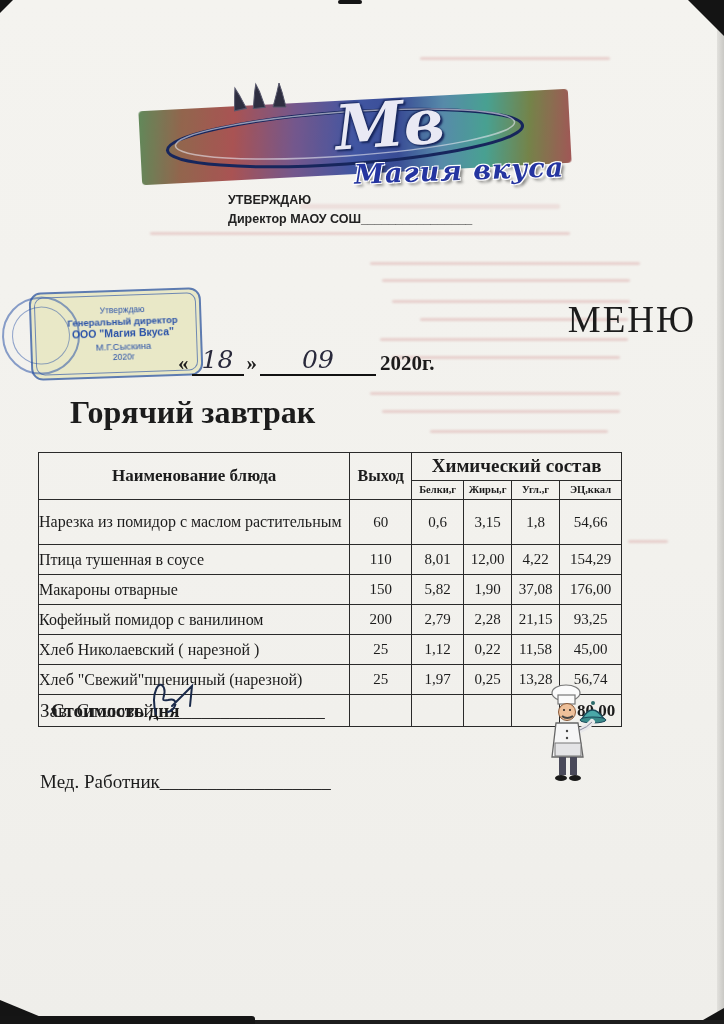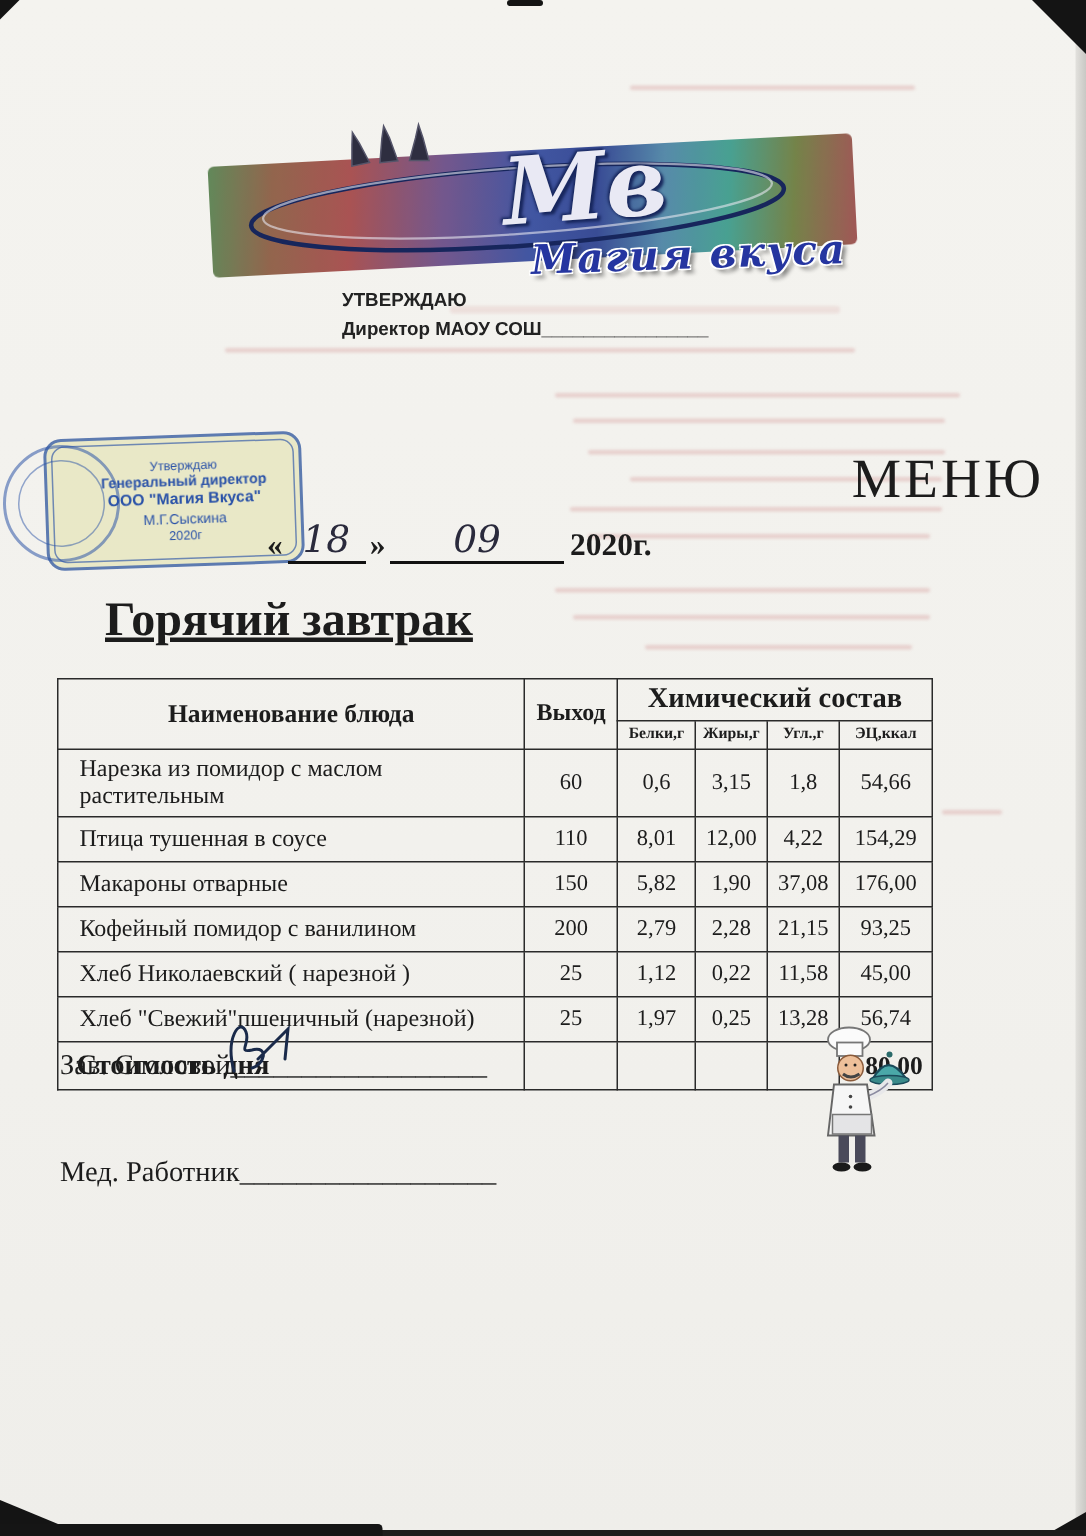--- a/index.html
+++ b/index.html
@@ -45,30 +45,30 @@
   .s1{font-size:8.5px;} .s2{font-size:9.5px;font-weight:bold;} .s3{font-size:10.5px;font-weight:bold;}
   .s4{font-size:9.5px;} .s5{font-size:8.5px;}
   
   .menu-title{position:absolute;left:0;right:28px;top:298px;text-align:right;font-size:37px;font-weight:normal;letter-spacing:2px;}
   .dateline{position:absolute;left:175px;top:345px;display:flex;align-items:flex-end;font-size:21px;font-weight:bold;}
   .q{margin:0 3px;}
   .hand{font-family:"DejaVu Serif",serif;font-style:italic;font-weight:normal;color:#2a2a3c;font-size:25px;transform:skewX(-10deg);}
   .day-box{display:inline-block;width:52px;text-align:center;border-bottom:2px solid #111;}
   .blank{display:inline-block;width:116px;text-align:center;border-bottom:2px solid #111;}
   .year{margin-left:4px;}
-  .subtitle{position:absolute;left:70px;top:394px;font-size:32px;font-weight:bold;text-decoration:underline;}
+  .subtitle{position:absolute;left:70px;top:394px;font-size:32px;font-weight:bold;}
   
   table.menu-table{position:absolute;left:38px;top:452px;width:584px;border-collapse:collapse;}
   .menu-table td{border:1.4px solid #2a2a2a;vertical-align:middle;}
   .c-name{width:312px;} .c-out{width:62px;} .c-n1{width:52px;} .c-n2{width:48px;} .c-n3{width:48px;} .c-n4{width:62px;}
   .th-name{font-size:17px;font-weight:bold;text-align:center;height:44px;margin-top:30px;}
   .th-out{font-size:16px;font-weight:bold;text-align:center;}
   .th-chem{font-size:19px;font-weight:bold;text-align:center;height:23px;}
   .subhead td{font-size:10.5px;font-weight:bold;text-align:center;height:17px;padding:0 1px;}
-  .r-name{font-size:16px;text-align:left;padding:2px 14px;}
+  .r-name{font-size:16px;text-align:left;padding:2px 0;}
   .r-num{font-size:15px;text-align:center;}
   tr.item td{height:25px;}
   tr.item.tall td{height:40px;}
   tr.total td{height:29px;padding-left:12px;}
   .t-label{font-size:19px;font-weight:bold;padding:0 6px;}
   .t-value{font-size:17px;font-weight:bold;text-align:center;}
   
   .sig{position:absolute;left:40px;font-size:19px;color:#1c1c1c;}
   .sig-1{top:700px;} .sig-2{top:753px;margin-top:18px;}
   .squiggle{position:absolute;left:146px;top:676px;}

